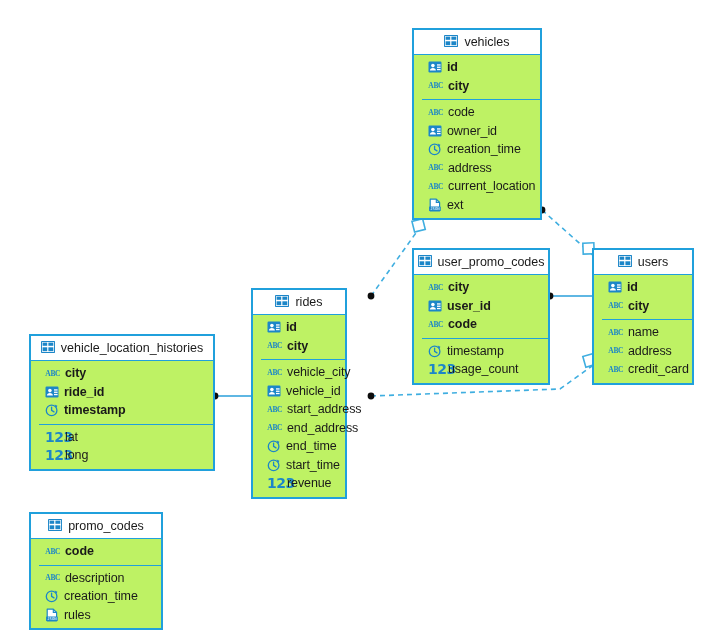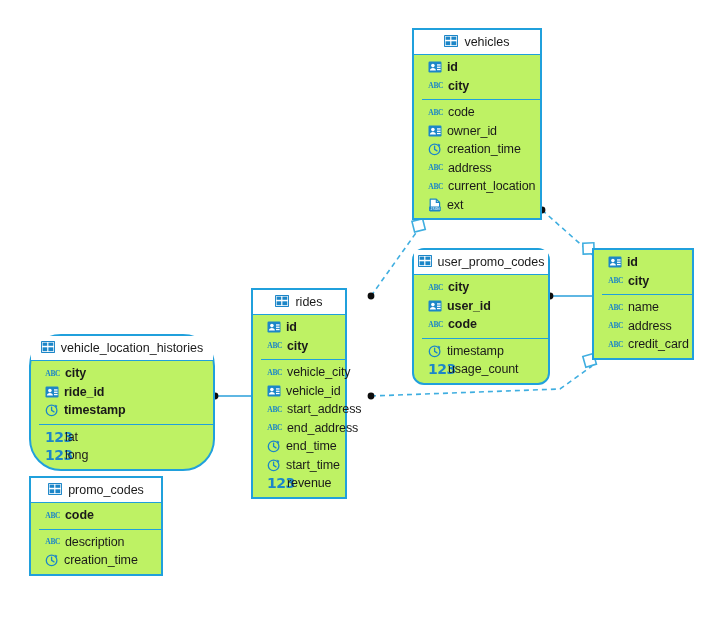--- a/index.html
+++ b/index.html
@@ -210,21 +210,21 @@
                 <path d="M2.2 1.2h6.1l3.3 3.2v8.4H2.2z" fill="#ffffff" stroke="#1C86C8" stroke-width="1.2" stroke-linejoin="round"></path>
                 <path d="M8.3 1.2v3.2h3.3" fill="none" stroke="#1C86C8" stroke-width="1.1"></path>
                 <rect x="1.1" y="8.6" width="11.6" height="4.4" rx="0.6" fill="#1C86C8"></rect>
                 <text x="6.9" y="12.1" font-family="DejaVu Sans Mono, monospace" font-size="3.9" fill="#ffffff" text-anchor="middle">JSON</text>
               </svg>
             </span>
             <span class="field-label">ext</span>
           </div>
         </div>
       </div>
-      <div class="entity" style="left: 412px; top: 248px; width: 138px; border-radius: 12px;">
+      <div class="entity" style="left: 412px; top: 248px; width: 138px;">
         <div class="entity-header">
           <span class="ico">
             <svg width="14" height="12" viewBox="0 0 14 12">
               <rect x="0.4" y="0.4" width="13.2" height="11.2" rx="1" fill="none" stroke="#1C86C8" stroke-width="1.1"></rect>
               <rect x="1.6" y="1.6" width="4.6" height="3.2" fill="#1C86C8"></rect>
               <rect x="7.4" y="1.6" width="4.9" height="3.2" fill="#1C86C8"></rect>
               <rect x="1.6" y="6.3" width="4.6" height="3.9" fill="#1C86C8"></rect>
               <rect x="7.4" y="6.3" width="4.9" height="3.9" fill="#1C86C8"></rect>
             </svg>
           </span>
@@ -264,20 +264,32 @@
             </span>
             <span class="field-label">timestamp</span>
           </div>
           <div class="field">
             <span class="ico ico-123">123</span>
             <span class="field-label">usage_count</span>
           </div>
         </div>
       </div>
       <div class="entity" style="left: 592px; top: 248px; width: 102px;">
+        <div class="entity-header">
+          <span class="ico">
+            <svg width="14" height="12" viewBox="0 0 14 12">
+              <rect x="0.4" y="0.4" width="13.2" height="11.2" rx="1" fill="none" stroke="#1C86C8" stroke-width="1.1"></rect>
+              <rect x="1.6" y="1.6" width="4.6" height="3.2" fill="#1C86C8"></rect>
+              <rect x="7.4" y="1.6" width="4.9" height="3.2" fill="#1C86C8"></rect>
+              <rect x="1.6" y="6.3" width="4.6" height="3.9" fill="#1C86C8"></rect>
+              <rect x="7.4" y="6.3" width="4.9" height="3.9" fill="#1C86C8"></rect>
+            </svg>
+          </span>
+          <span class="entity-title">users</span>
+        </div>
         <div class="section keys">
           <div class="field pk">
             <span class="ico">
               <svg width="14" height="14" viewBox="0 0 14 14">
                 <rect x="0.5" y="1.5" width="13" height="11" rx="1.2" fill="#1C86C8"></rect>
                 <circle cx="4.9" cy="5.6" r="1.8" fill="#ffffff"></circle>
                 <path d="M1.9 10.6c0-1.7 1.3-2.6 3-2.6s3 0.9 3 2.6z" fill="#ffffff"></path>
                 <rect x="9" y="4.3" width="3.6" height="1.3" fill="#ffffff"></rect>
                 <rect x="9" y="6.6" width="3.6" height="1.3" fill="#ffffff"></rect>
                 <rect x="9" y="8.9" width="3.6" height="1.3" fill="#ffffff"></rect>
@@ -382,21 +394,21 @@
               </svg>
             </span>
             <span class="field-label">start_time</span>
           </div>
           <div class="field">
             <span class="ico ico-123">123</span>
             <span class="field-label">revenue</span>
           </div>
         </div>
       </div>
-      <div class="entity" style="left: 29px; top: 334px; width: 186px; border-radius: 32px;">
+      <div class="entity" style="left: 29px; top: 334px; width: 186px;">
         <div class="entity-header">
           <span class="ico">
             <svg width="14" height="12" viewBox="0 0 14 12">
               <rect x="0.4" y="0.4" width="13.2" height="11.2" rx="1" fill="none" stroke="#1C86C8" stroke-width="1.1"></rect>
               <rect x="1.6" y="1.6" width="4.6" height="3.2" fill="#1C86C8"></rect>
               <rect x="7.4" y="1.6" width="4.9" height="3.2" fill="#1C86C8"></rect>
               <rect x="1.6" y="6.3" width="4.6" height="3.9" fill="#1C86C8"></rect>
               <rect x="7.4" y="6.3" width="4.9" height="3.9" fill="#1C86C8"></rect>
             </svg>
           </span>
@@ -435,21 +447,21 @@
           <div class="field">
             <span class="ico ico-123">123</span>
             <span class="field-label">lat</span>
           </div>
           <div class="field">
             <span class="ico ico-123">123</span>
             <span class="field-label">long</span>
           </div>
         </div>
       </div>
-      <div class="entity" style="left: 29px; top: 476px; width: 134px;">
+      <div class="entity" style="left: 29px; top: 512px; width: 134px;">
         <div class="entity-header">
           <span class="ico">
             <svg width="14" height="12" viewBox="0 0 14 12">
               <rect x="0.4" y="0.4" width="13.2" height="11.2" rx="1" fill="none" stroke="#1C86C8" stroke-width="1.1"></rect>
               <rect x="1.6" y="1.6" width="4.6" height="3.2" fill="#1C86C8"></rect>
               <rect x="7.4" y="1.6" width="4.9" height="3.2" fill="#1C86C8"></rect>
               <rect x="1.6" y="6.3" width="4.6" height="3.9" fill="#1C86C8"></rect>
               <rect x="7.4" y="6.3" width="4.9" height="3.9" fill="#1C86C8"></rect>
             </svg>
           </span>
@@ -469,16 +481,27 @@
           <div class="field">
             <span class="ico">
               <svg width="14" height="14" viewBox="0 0 14 14">
                 <circle cx="6.6" cy="7.4" r="5.3" fill="none" stroke="#1C86C8" stroke-width="1.3"></circle>
                 <path d="M6.6 4.1v3.3l2.4 1.5" fill="none" stroke="#1C86C8" stroke-width="1.3" stroke-linecap="round"></path>
                 <path d="M9.6 1.6l2.8 1.1-1.1 2.3z" fill="#1C86C8"></path>
               </svg>
             </span>
             <span class="field-label">creation_time</span>
           </div>
+          <div class="field">
+            <span class="ico">
+              <svg width="14" height="14" viewBox="0 0 14 14">
+                <path d="M2.2 1.2h6.1l3.3 3.2v8.4H2.2z" fill="#ffffff" stroke="#1C86C8" stroke-width="1.2" stroke-linejoin="round"></path>
+                <path d="M8.3 1.2v3.2h3.3" fill="none" stroke="#1C86C8" stroke-width="1.1"></path>
+                <rect x="1.1" y="8.6" width="11.6" height="4.4" rx="0.6" fill="#1C86C8"></rect>
+                <text x="6.9" y="12.1" font-family="DejaVu Sans Mono, monospace" font-size="3.9" fill="#ffffff" text-anchor="middle">JSON</text>
+              </svg>
+            </span>
+            <span class="field-label">rules</span>
+          </div>
         </div>
       </div>
     </div>
 </div>
 
 </body></html>

